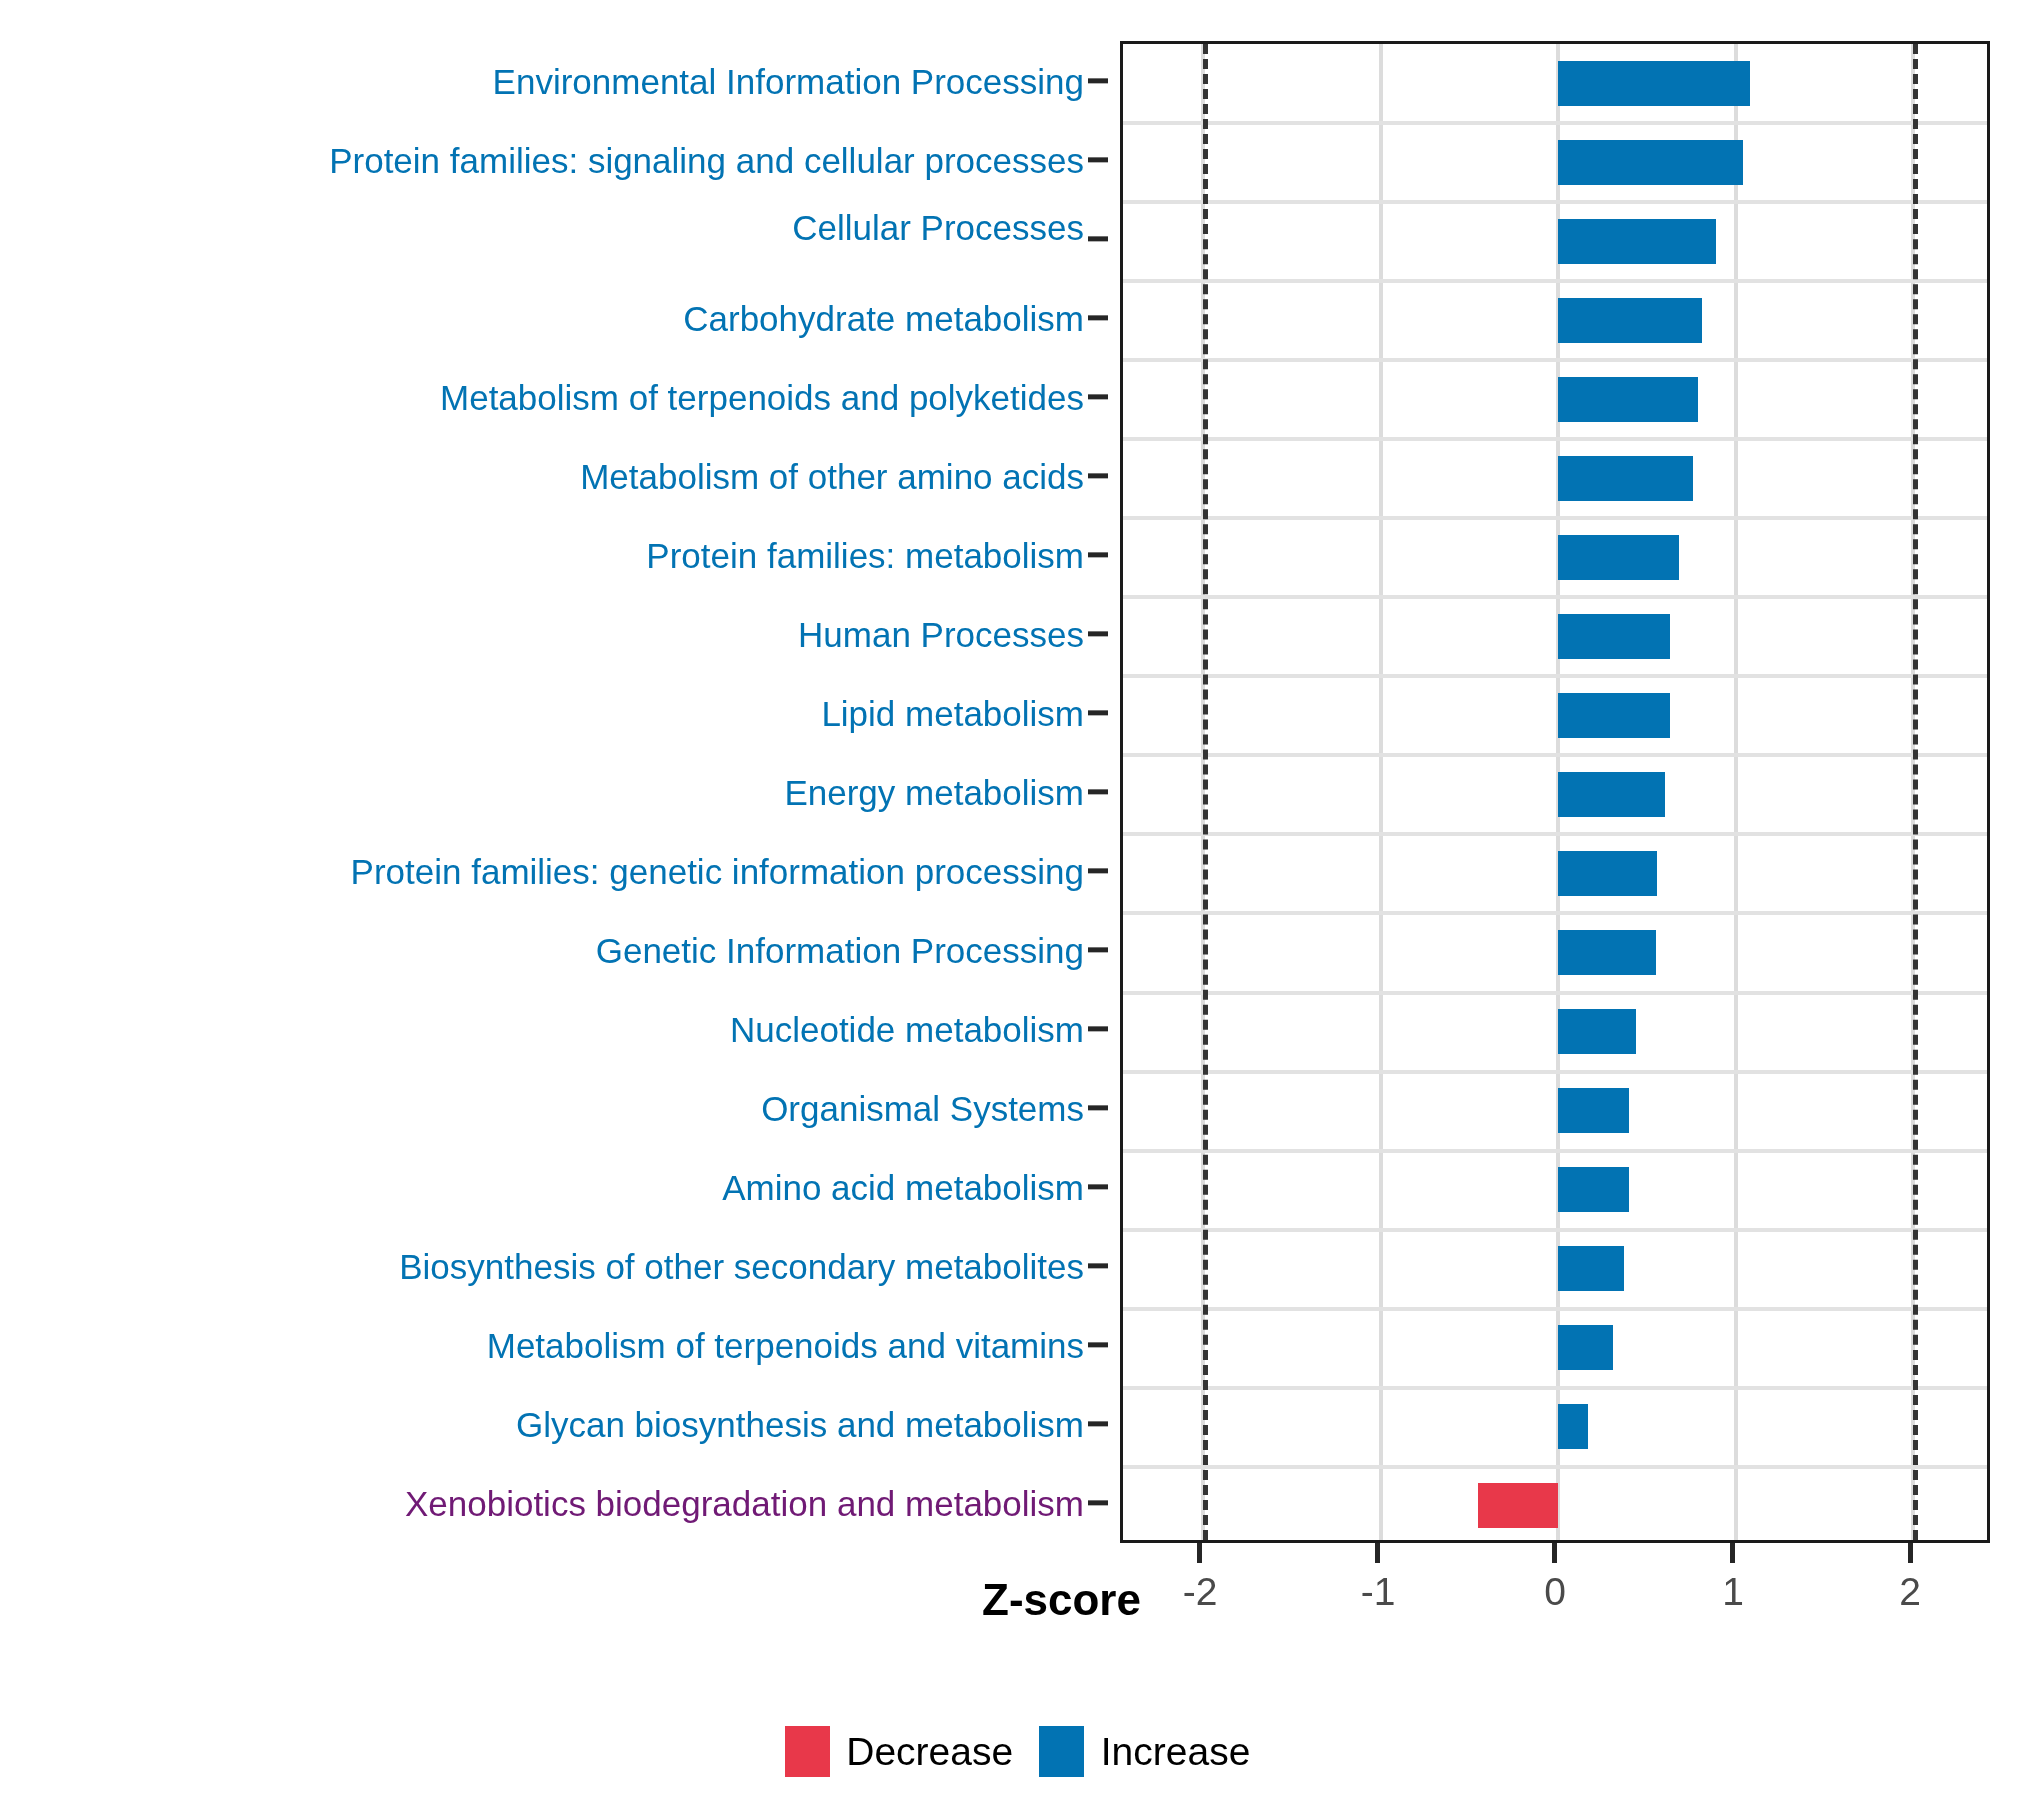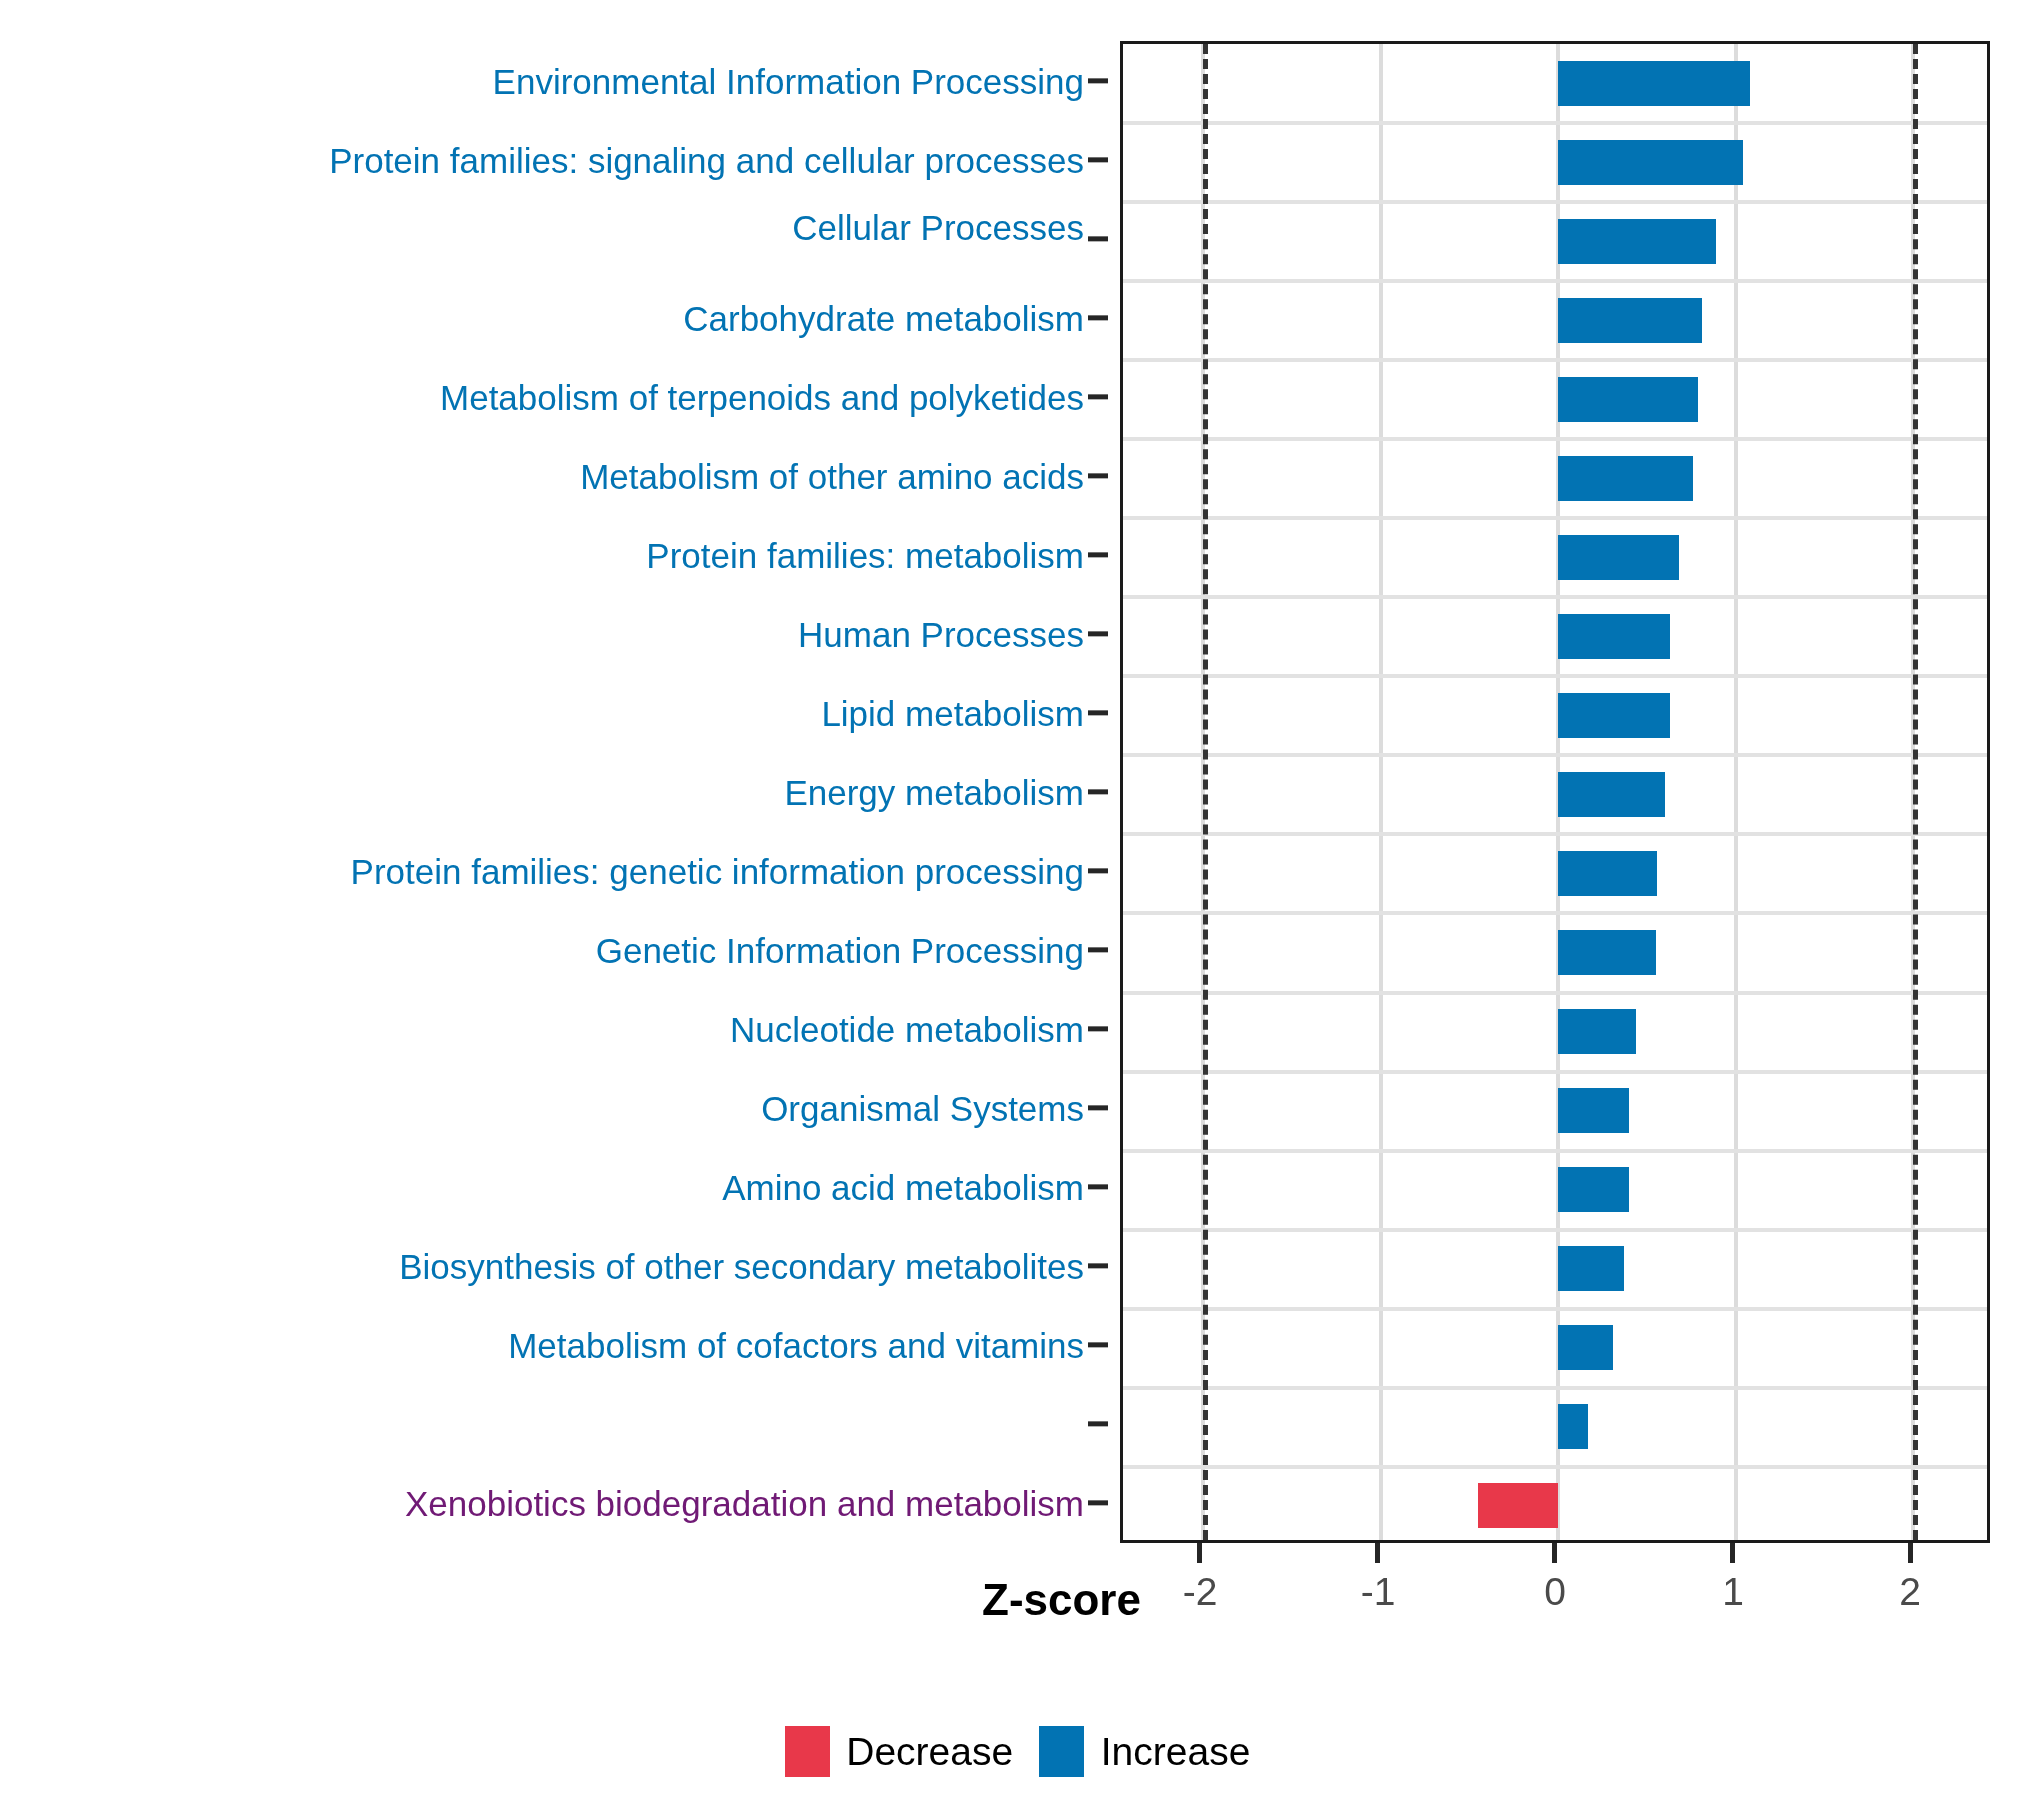--- a/index.html
+++ b/index.html
@@ -91,22 +91,23 @@
       <div class="ylabel" style="top: 909px;">Genetic Information Processing</div>
       <div class="ytick" style="top: 909px;"></div>
       <div class="ylabel" style="top: 988px;">Nucleotide metabolism</div>
       <div class="ytick" style="top: 988px;"></div>
       <div class="ylabel" style="top: 1067px;">Organismal Systems</div>
       <div class="ytick" style="top: 1067px;"></div>
       <div class="ylabel" style="top: 1146px;">Amino acid metabolism</div>
       <div class="ytick" style="top: 1146px;"></div>
       <div class="ylabel" style="top: 1225px;">Biosynthesis of other secondary metabolites</div>
       <div class="ytick" style="top: 1225px;"></div>
-      <div class="ylabel" style="top: 1304px;">Metabolism of cofactors and vitamins</div>
+      <div class="ylabel" style="top: 1304px;">Metabolism of terpenoids and vitamins</div>
       <div class="ytick" style="top: 1304px;"></div>
+      <div class="ylabel" style="top: 1383px;">Glycan biosynthesis and metabolism</div>
       <div class="ytick" style="top: 1383px;"></div>
       <div class="ylabel dec" style="top: 1462px;">Xenobiotics biodegradation and metabolism</div>
       <div class="ytick" style="top: 1462px;"></div>
     </div>
 
   <div class="panel">
     <div id="grid-layer">
         <div class="gridv" style="left: 78px;"></div>
         <div class="gridv" style="left: 256px;"></div>
         <div class="gridv" style="left: 433px;"></div>

